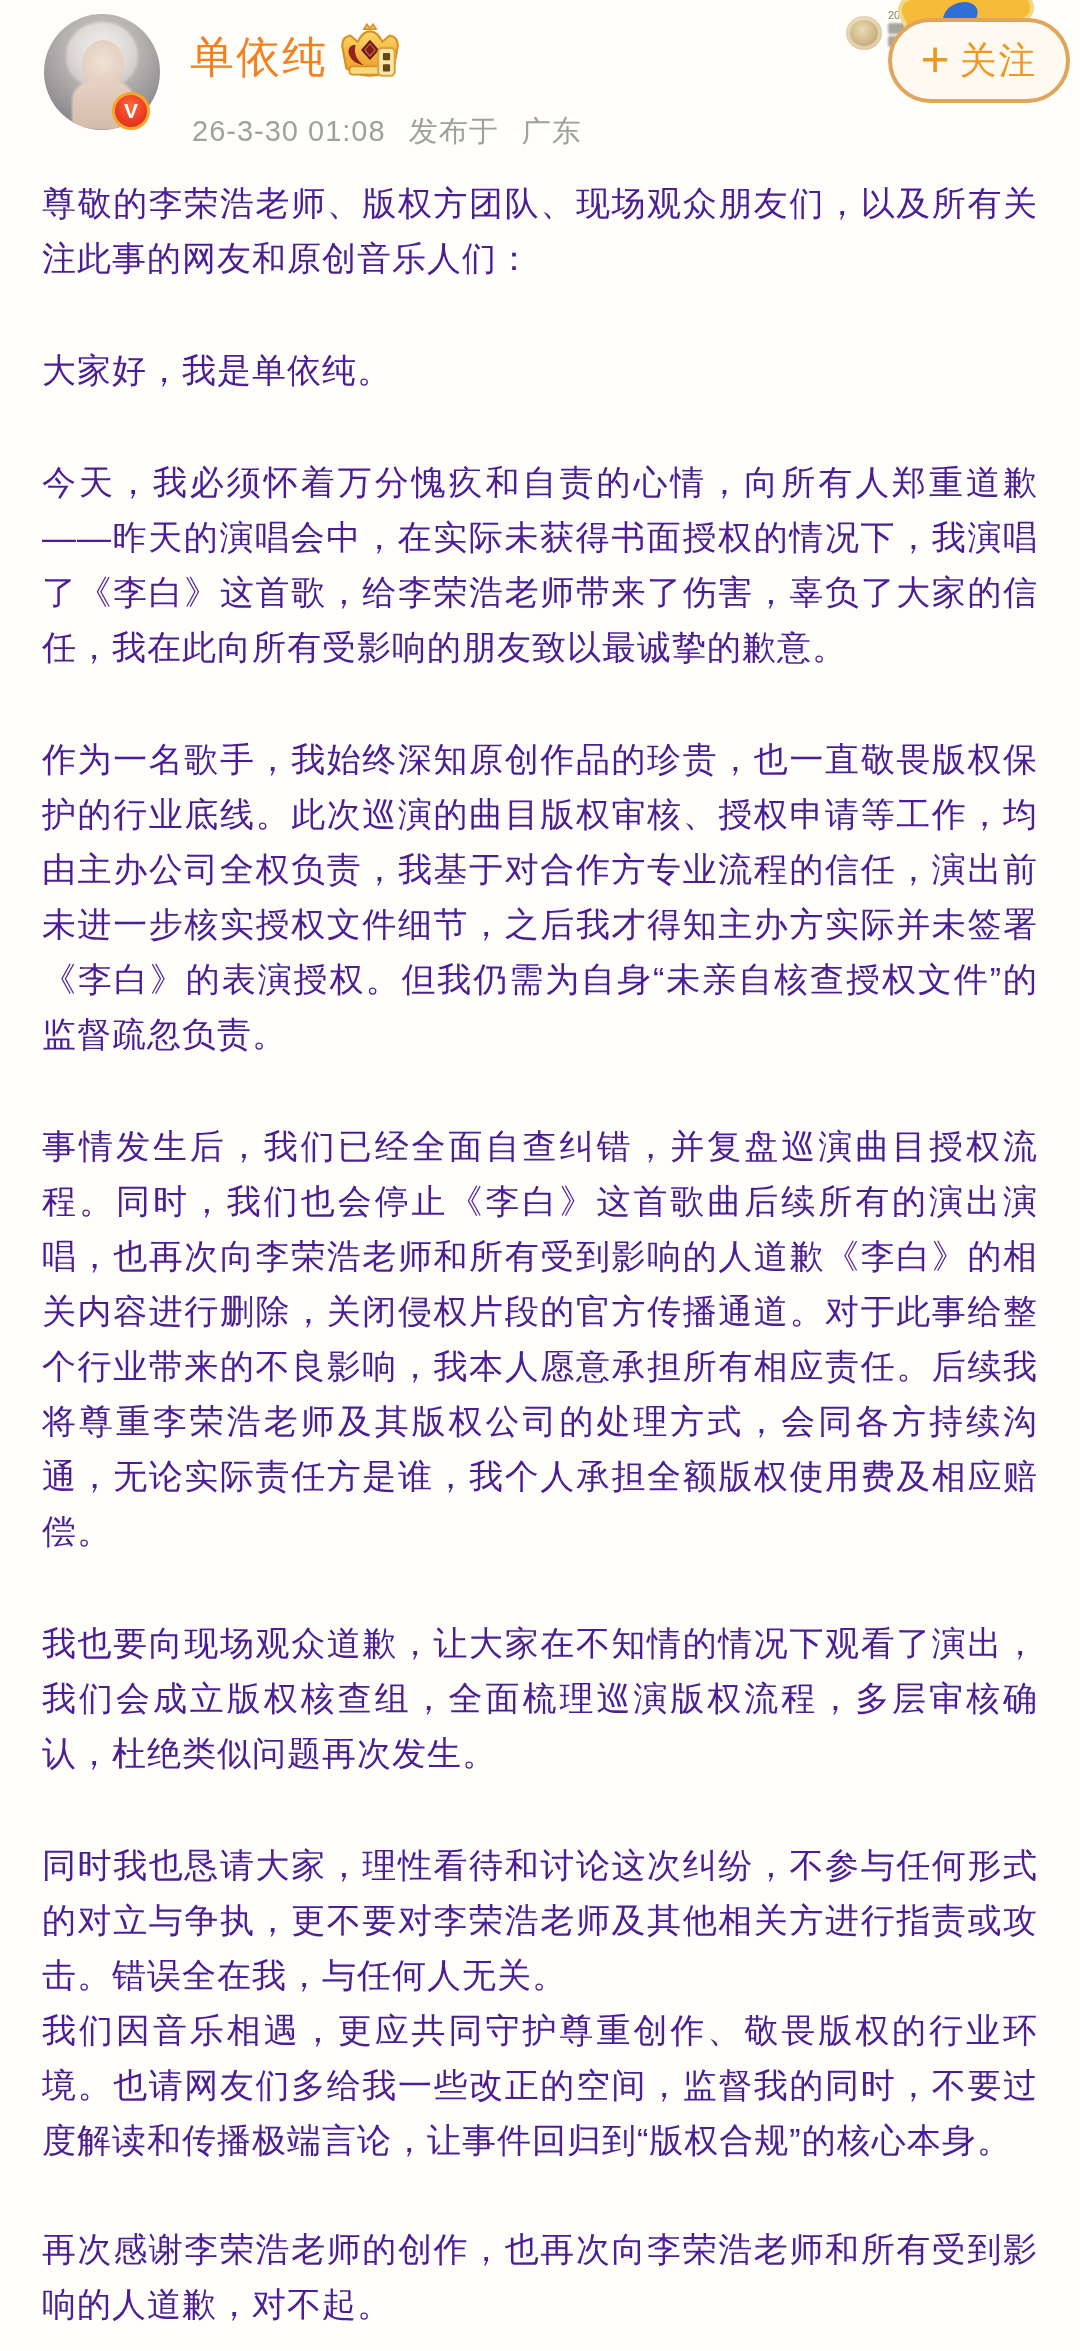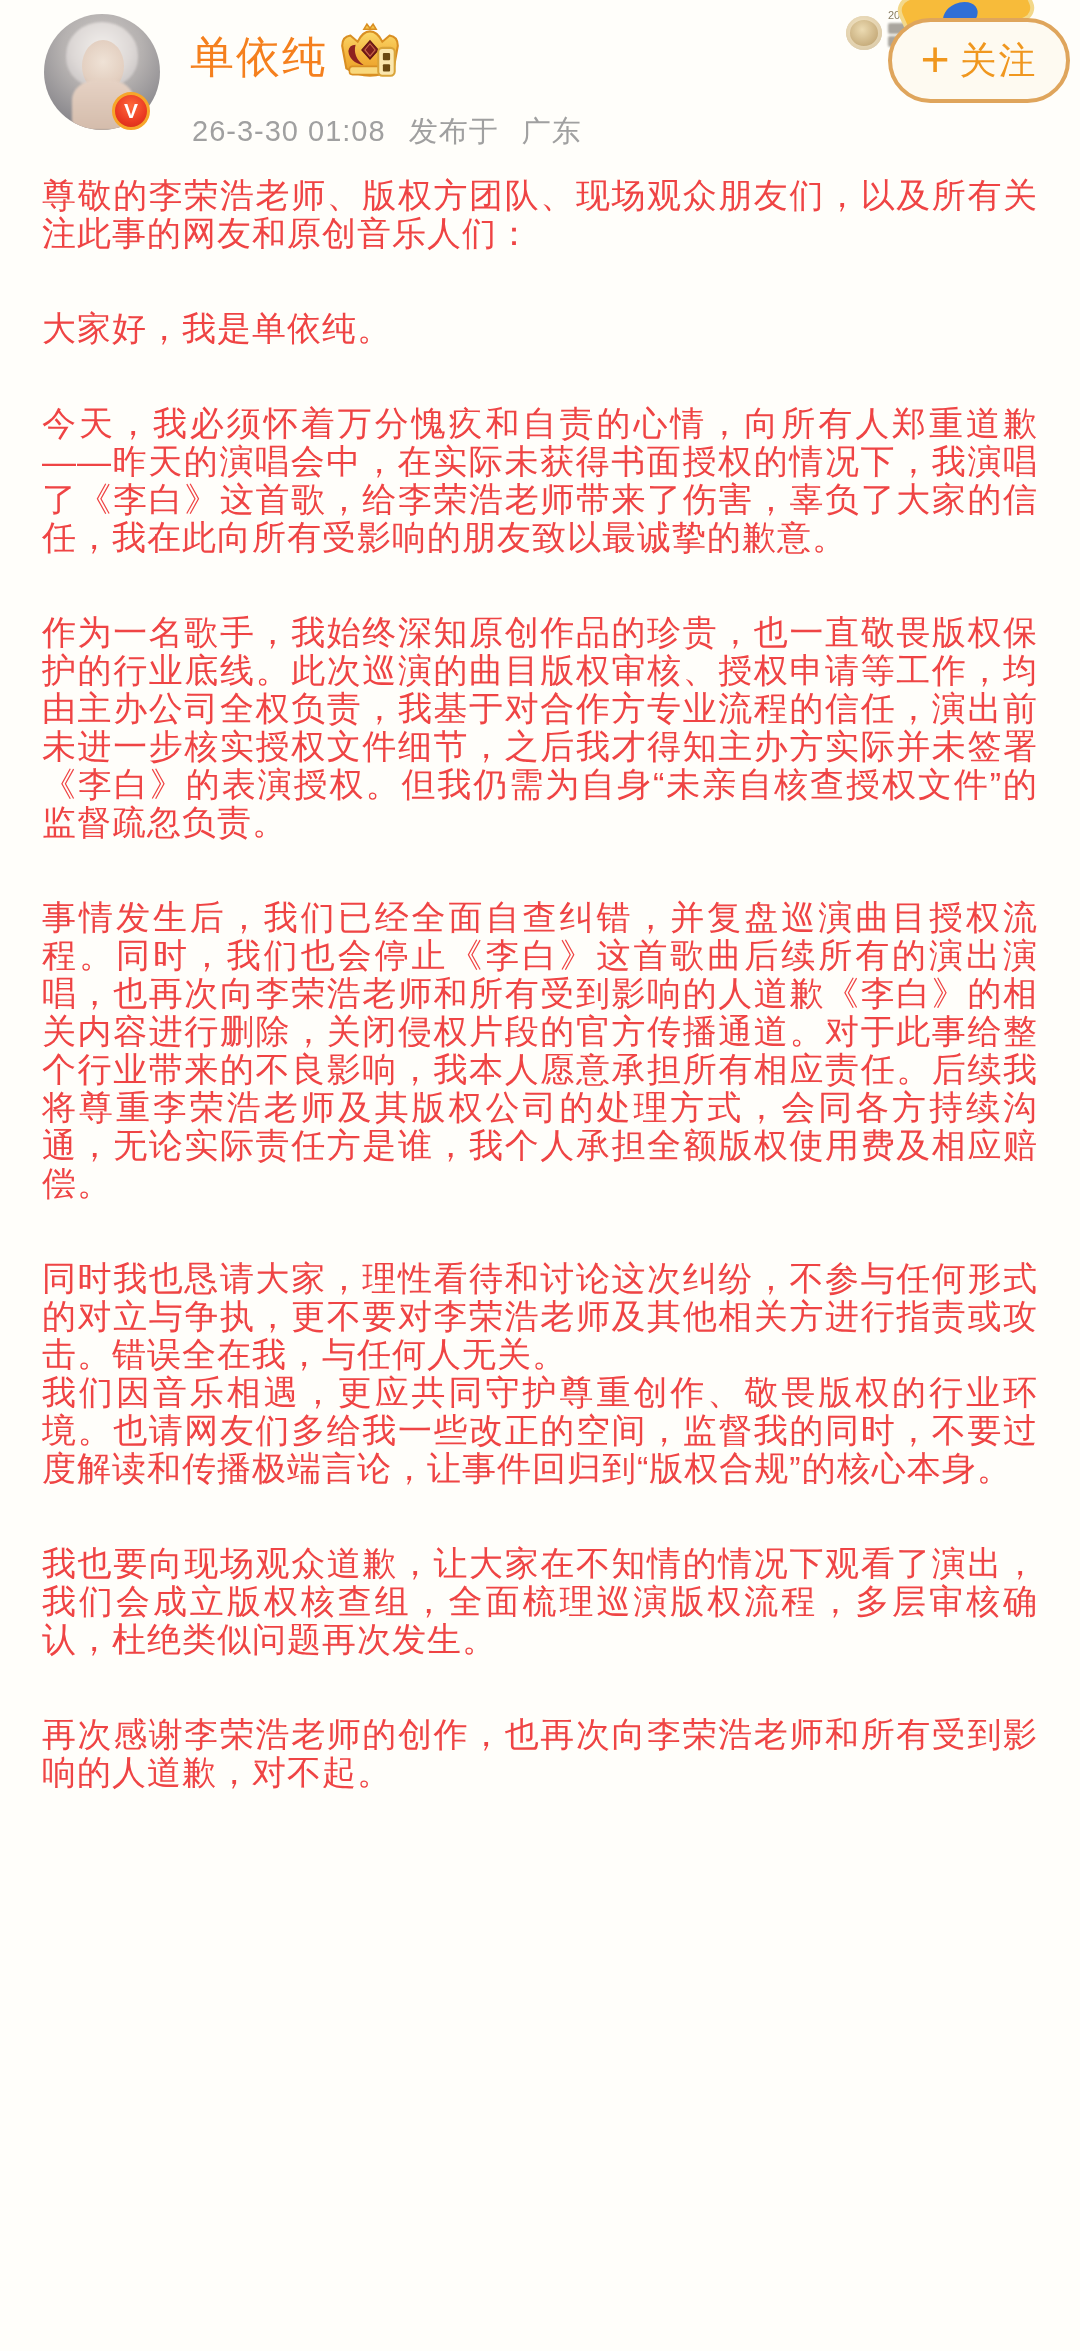--- a/index.html
+++ b/index.html
@@ -96,26 +96,26 @@
     border-radius:14px;
     transform: rotate(-24deg);
   }
   .wm-logo .blue { position:absolute; left:34px; top:22px; width:36px; height:26px; border-radius:50%; background:#2f6fd6; }
   .wm-logo .red  { position:absolute; left:-6px; top:26px; width:26px; height:26px; border-radius:50%; background:#d8504e; }
 
   
   .body-text {
     position:absolute; left:0; top:176px;
     padding:0 42px; width:996px;
-    font-size:34px; line-height:38px; letter-spacing:1px;
-    color:#ef4444; font-weight:500;
+    font-size:34px; line-height:55px; letter-spacing:1px;
+    color:#4c1d95; font-weight:500;
     text-align:justify;
   }
   .body-text p { margin:0 0 57px 0; white-space:pre-line; }
-  .body-text p:last-child { margin-bottom:0; }
+  .body-text p:last-child { margin-bottom:0;font-family:Liberation Mono, monospace; }
 </style>
 </head>
 <body>
 
 <div class="post">
 
   <div class="header">
 
     <div class="wm-coin"></div>
     <div class="wm-text">
@@ -170,19 +170,19 @@
       <span class="label">关注</span>
     </div>
   </div>
 
   <div class="body-text">
     <p>尊敬的李荣浩老师、版权方团队、现场观众朋友们，以及所有关注此事的网友和原创音乐人们：</p>
     <p>大家好，我是单依纯。</p>
     <p>今天，我必须怀着万分愧疚和自责的心情，向所有人郑重道歉——昨天的演唱会中，在实际未获得书面授权的情况下，我演唱了《李白》这首歌，给李荣浩老师带来了伤害，辜负了大家的信任，我在此向所有受影响的朋友致以最诚挚的歉意。</p>
     <p>作为一名歌手，我始终深知原创作品的珍贵，也一直敬畏版权保护的行业底线。此次巡演的曲目版权审核、授权申请等工作，均由主办公司全权负责，我基于对合作方专业流程的信任，演出前未进一步核实授权文件细节，之后我才得知主办方实际并未签署《李白》的表演授权。但我仍需为自身“未亲自核查授权文件”的监督疏忽负责。</p>
     <p>事情发生后，我们已经全面自查纠错，并复盘巡演曲目授权流程。同时，我们也会停止《李白》这首歌曲后续所有的演出演唱，也再次向李荣浩老师和所有受到影响的人道歉《李白》的相关内容进行删除，关闭侵权片段的官方传播通道。对于此事给整个行业带来的不良影响，我本人愿意承担所有相应责任。后续我将尊重李荣浩老师及其版权公司的处理方式，会同各方持续沟通，无论实际责任方是谁，我个人承担全额版权使用费及相应赔偿。</p>
+    <p>我也要向现场观众道歉，让大家在不知情的情况下观看了演出，我们会成立版权核查组，全面梳理巡演版权流程，多层审核确认，杜绝类似问题再次发生。</p>
     <p>同时我也恳请大家，理性看待和讨论这次纠纷，不参与任何形式的对立与争执，更不要对李荣浩老师及其他相关方进行指责或攻击。错误全在我，与任何人无关。
 我们因音乐相遇，更应共同守护尊重创作、敬畏版权的行业环境。也请网友们多给我一些改正的空间，监督我的同时，不要过度解读和传播极端言论，让事件回归到“版权合规”的核心本身。</p>
-    <p>我也要向现场观众道歉，让大家在不知情的情况下观看了演出，我们会成立版权核查组，全面梳理巡演版权流程，多层审核确认，杜绝类似问题再次发生。</p>
     <p>再次感谢李荣浩老师的创作，也再次向李荣浩老师和所有受到影响的人道歉，对不起。</p>
   </div>
 
 </div>
 
 </body></html>

